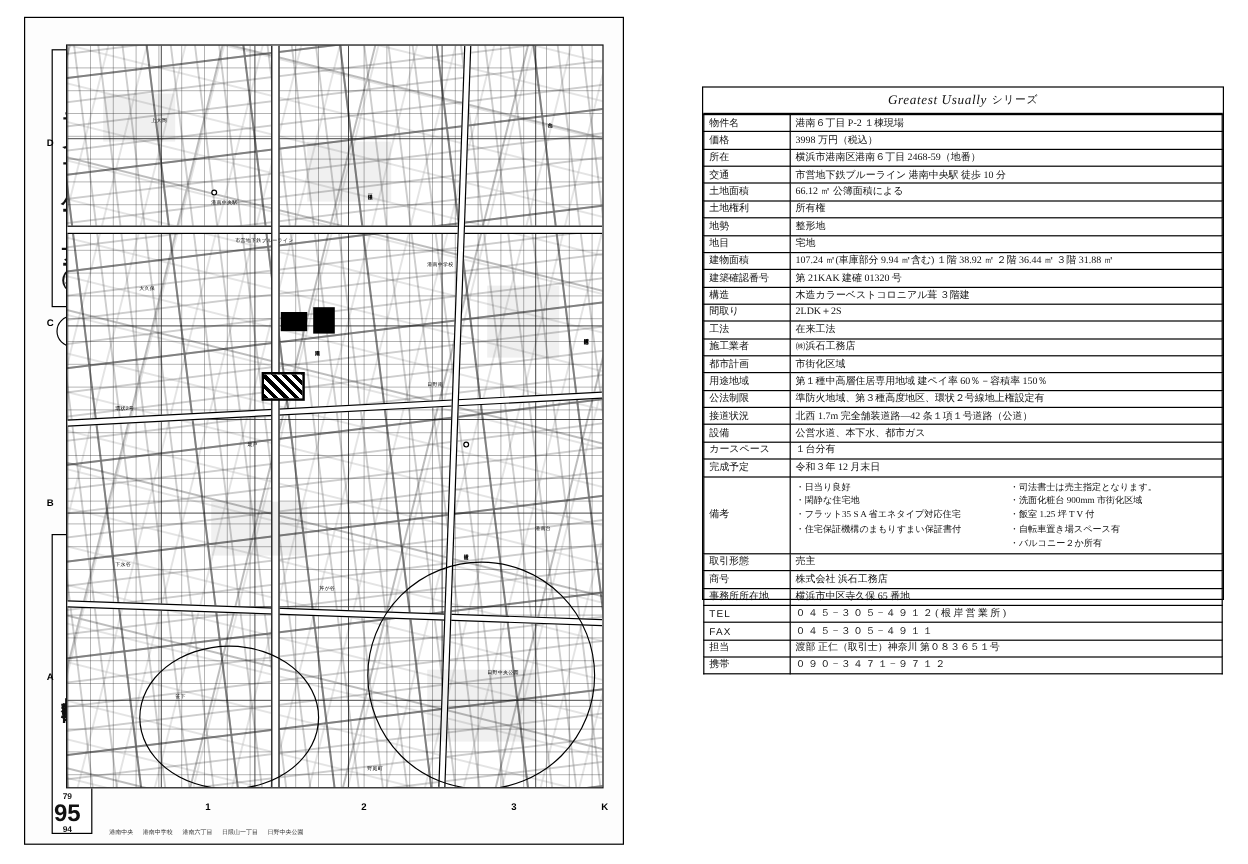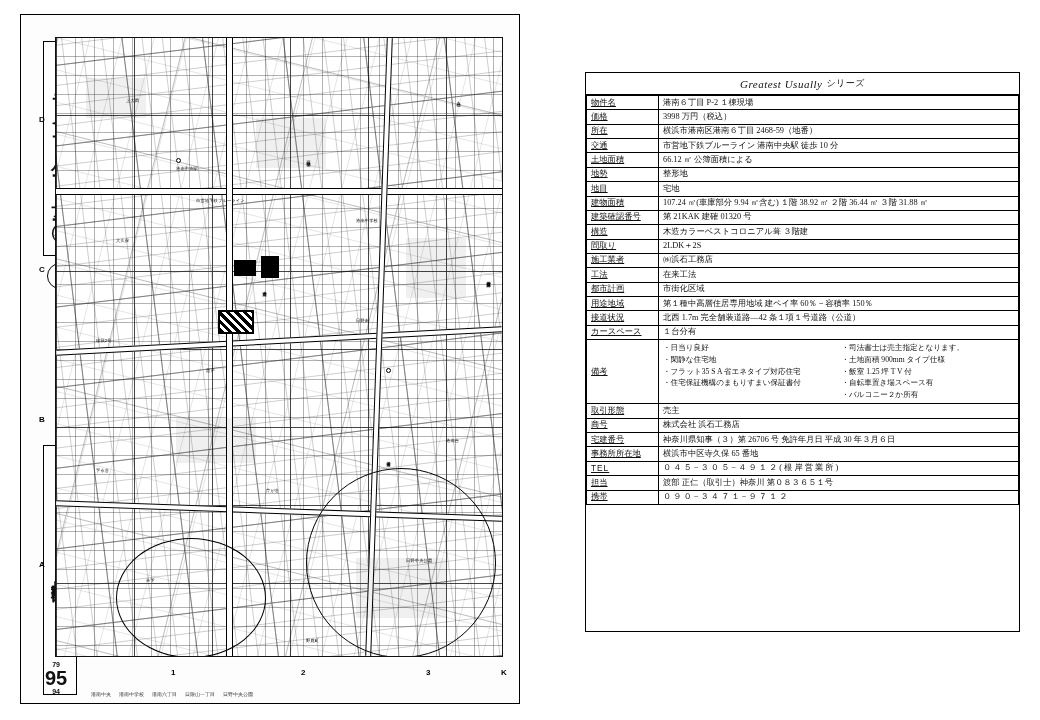--- a/index.html
+++ b/index.html
@@ -121,40 +121,40 @@
   .page-no .small { font-size:7px; }
   .footstrip {
     position:absolute; left:70px; bottom:6px; right:10px; height:34px;
     font-size:8.5px; font-family:"Liberation Sans", sans-serif;
     display:flex; align-items:flex-end; gap:8px;
   }
   .footstrip .tiny { font-size:5px; color:#333; }
 
   
   #sheet {
-    position:absolute; left:585px; top:72px; width:435px; height:560px;
+    position:absolute; left:585px; top:72px; width:435px; height:428px;
     border:1.2px solid #000;
     background:#fff;
     font-size:8.3px;
   }
   #sheet .title {
     height:22px; display:flex; align-items:center; justify-content:center;
     border-bottom:1px solid #000;
     font-style:italic; font-size:11px; letter-spacing:.5px;
     font-family:"Liberation Serif", serif;
   }
   #sheet .title .jp { font-style:normal; font-size:9px; margin-left:4px;}
   table.spec { width:100%; border-collapse:collapse; table-layout:fixed; }
   table.spec td {
     border:0.8px solid #000;
     padding:1.5px 4px;
     vertical-align:middle;
     line-height:1.25;
   }
-  td.lbl { width:72px; white-space:nowrap;text-decoration:underline; }
+  td.lbl { width:72px; white-space:nowrap; }
   td.val { }
   tr.thick > td { border-top:1.6px solid #000; }
   .note-cell { padding:3px 4px !important; }
   .note-grid {
     display:grid; grid-template-columns: 1fr 1fr; column-gap:6px; row-gap:1.5px;
   }
   .note-grid div { font-size:7.6px; line-height:1.35; }
   .mono { font-family:"Liberation Sans", sans-serif; letter-spacing:1px; }
   .spacedigits { letter-spacing:2px; }
 </style>
@@ -272,20 +272,24 @@
       </tr>
       <tr>
         <td class="lbl">交通</td>
         <td class="val">市営地下鉄ブルーライン  港南中央駅  徒歩 10 分</td>
       </tr>
       <tr>
         <td class="lbl">土地面積</td>
         <td class="val">66.12 ㎡   公簿面積による</td>
       </tr>
       <tr>
+        <td class="lbl">土地権利</td>
+        <td class="val">所有権</td>
+      </tr>
+      <tr>
         <td class="lbl">地勢</td>
         <td class="val">整形地</td>
       </tr>
       <tr>
         <td class="lbl">地目</td>
         <td class="val">宅地</td>
       </tr>
       <tr>
         <td class="lbl">建物面積</td>
         <td class="val">107.24 ㎡(車庫部分 9.94 ㎡含む) １階 38.92 ㎡ ２階 36.44 ㎡ ３階 31.88 ㎡</td>
@@ -296,83 +300,95 @@
       </tr>
       <tr>
         <td class="lbl">構造</td>
         <td class="val">木造カラーベストコロニアル葺  ３階建</td>
       </tr>
       <tr>
         <td class="lbl">間取り</td>
         <td class="val">2LDK＋2S</td>
       </tr>
       <tr>
+        <td class="lbl">工法</td>
+        <td class="val">在来工法</td>
+      </tr>
+      <tr>
         <td class="lbl">施工業者</td>
         <td class="val">㈱浜石工務店</td>
-      </tr>
-      <tr>
-        <td class="lbl">工法</td>
-        <td class="val">在来工法</td>
       </tr>
 
       <tr class="thick">
         <td class="lbl">都市計画</td>
         <td class="val">市街化区域</td>
       </tr>
       <tr>
         <td class="lbl">用途地域</td>
         <td class="val">第１種中高層住居専用地域  建ペイ率 60％－容積率 150％</td>
       </tr>
       <tr>
+        <td class="lbl">公法制限</td>
+        <td class="val">準防火地域、第３種高度地区、環状２号線地上権設定有</td>
+      </tr>
+      <tr>
         <td class="lbl">接道状況</td>
         <td class="val">北西 1.7m 完全舗装道路—42 条１項１号道路（公道）</td>
       </tr>
       <tr>
+        <td class="lbl">設備</td>
+        <td class="val">公営水道、本下水、都市ガス</td>
+      </tr>
+      <tr>
         <td class="lbl">カースペース</td>
         <td class="val">１台分有</td>
       </tr>
 
+      <tr class="thick">
+        <td class="lbl">完成予定</td>
+        <td class="val">令和３年 12 月末日</td>
+      </tr>
 
       <tr class="thick">
         <td class="lbl">備考</td>
         <td class="val note-cell">
           <div class="note-grid">
             <div>・日当り良好</div>
             <div>・司法書士は売主指定となります。</div>
             <div>・閑静な住宅地</div>
-            <div>・土地面積 900mm タイプ仕様</div>
+            <div>・洗面化粧台 900mm 市街化区域</div>
             <div>・フラット35 S A 省エネタイプ対応住宅</div>
             <div>・飯室 1.25 坪 T V 付</div>
             <div>・住宅保証機構のまもりすまい保証書付</div>
             <div>・自転車置き場スペース有</div>
             <div></div>
             <div>・バルコニー２か所有</div>
           </div>
         </td>
       </tr>
 
       <tr class="thick">
         <td class="lbl">取引形態</td>
         <td class="val">売主</td>
       </tr>
       <tr>
         <td class="lbl">商号</td>
         <td class="val">株式会社  浜石工務店</td>
       </tr>
       <tr>
-        <td class="lbl">宅建番号</td>
-        <td class="val">神奈川県知事（３）第 26706 号   免許年月日   平成 30 年３月６日</td>
-      </tr>
-      <tr>
         <td class="lbl">事務所所在地</td>
         <td class="val">横浜市中区寺久保 65 番地</td>
       </tr>
       <tr>
         <td class="lbl mono">TEL</td>
         <td class="val spacedigits">０４５−３０５−４９１２(根岸営業所)</td>
+      </tr>
+      <tr>
+        <td class="lbl mono">FAX</td>
+        <td class="val spacedigits">０４５−３０５−４９１１</td>
       </tr>
       <tr>
         <td class="lbl">担当</td>
         <td class="val">渡部  正仁（取引士）神奈川  第０８３６５１号</td>
       </tr>
       <tr>
         <td class="lbl">携帯</td>
         <td class="val spacedigits">０９０−３４７１−９７１２</td>
       </tr>
     </tbody>

